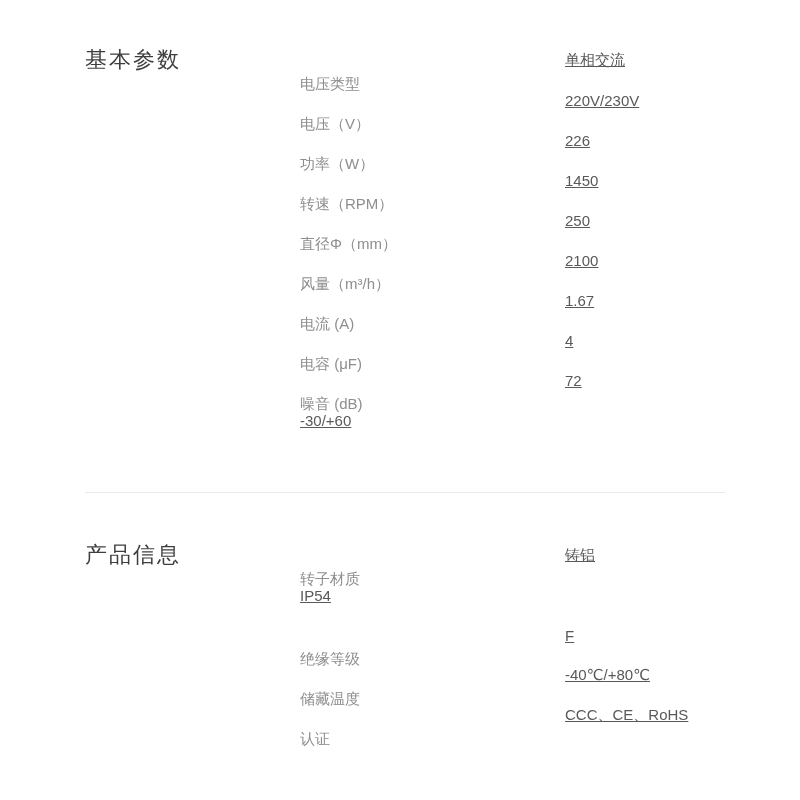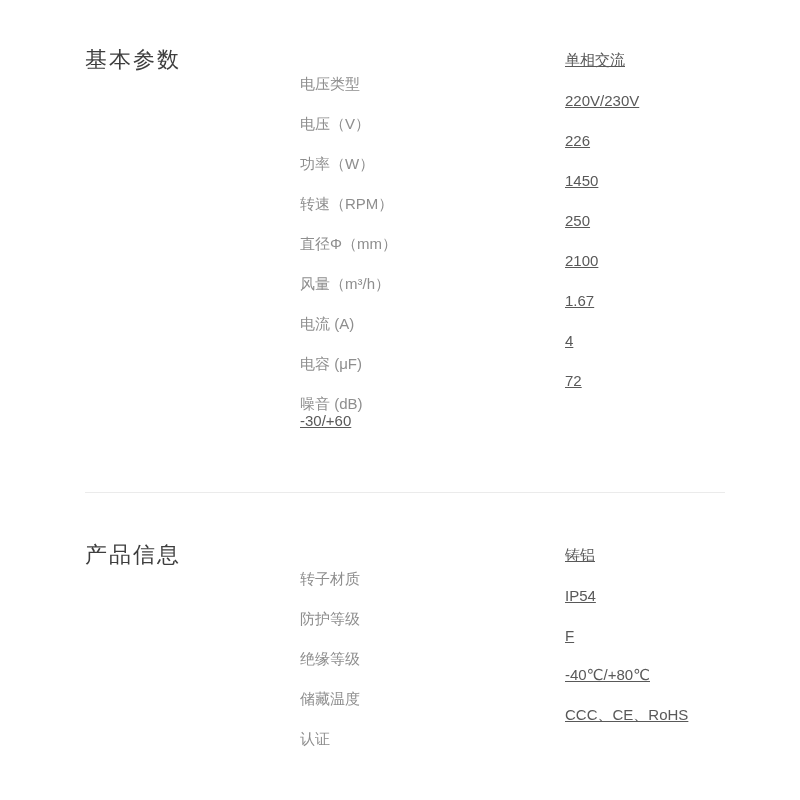--- a/index.html
+++ b/index.html
@@ -121,21 +121,20 @@
 <div class="section-divider"></div>
   <section class="spec-section">
     <h2 class="section-heading">产品信息</h2>
     <div class="rows">
   <div class="spec-row">
     <span class="spec-label">转子材质</span>
     <span class="spec-value">铸铝</span>
   </div>
 
   <div class="spec-row">
-    <span class="spec-label">防护等级</span>
     <span class="spec-value">IP54</span>
   </div>
 
   <div class="spec-row">
     <span class="spec-label">绝缘等级</span>
     <span class="spec-value">F</span>
   </div>
 
   <div class="spec-row">
     <span class="spec-label">储藏温度</span>

